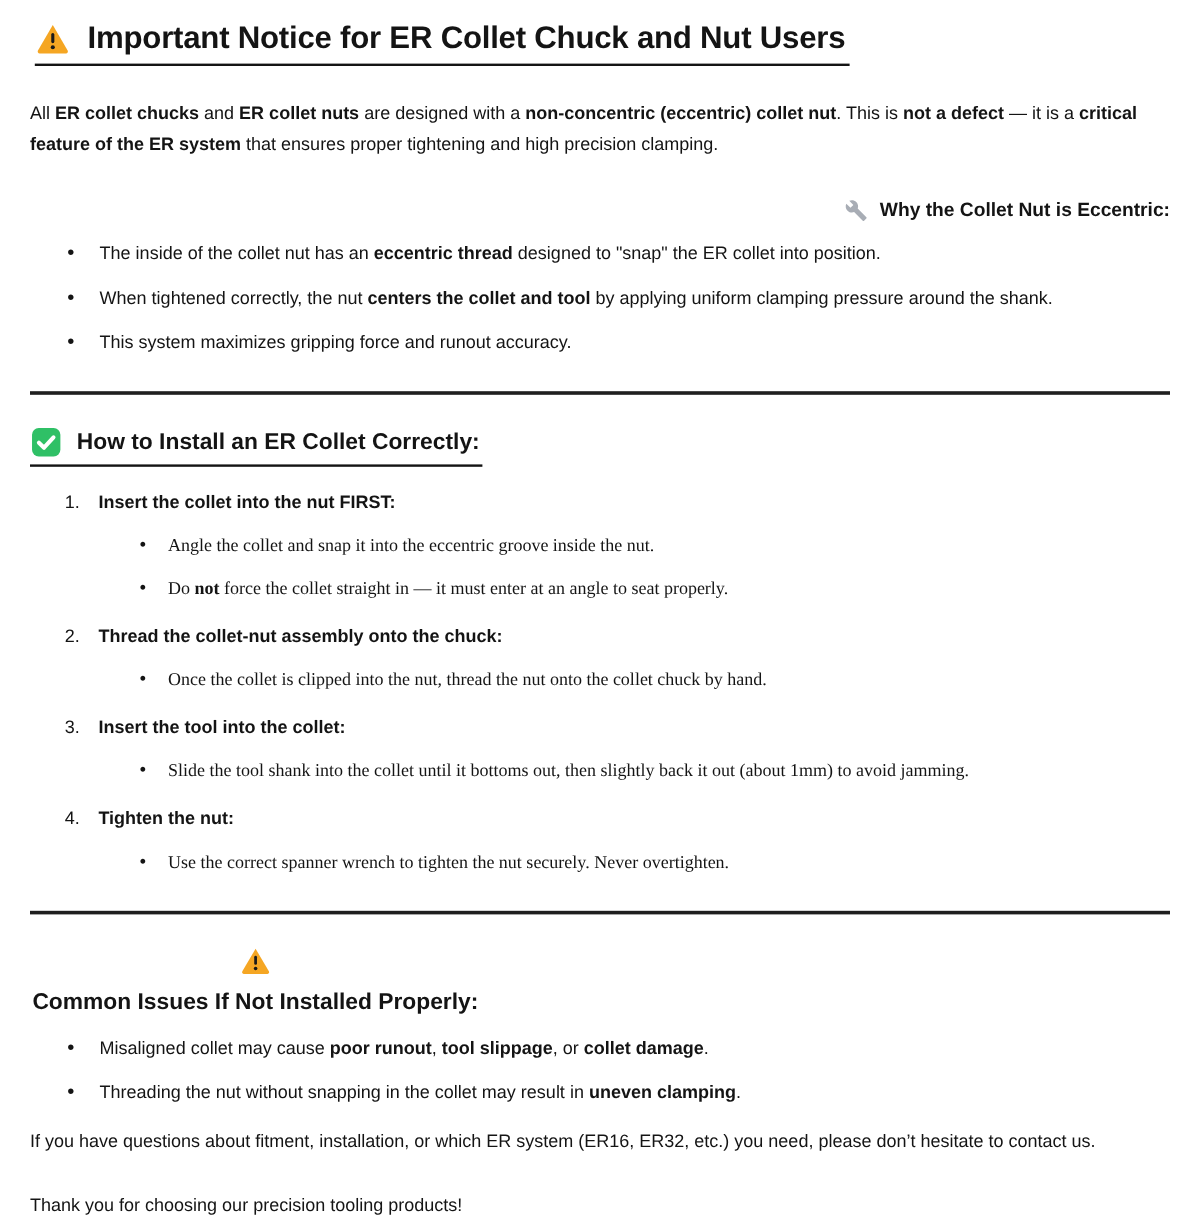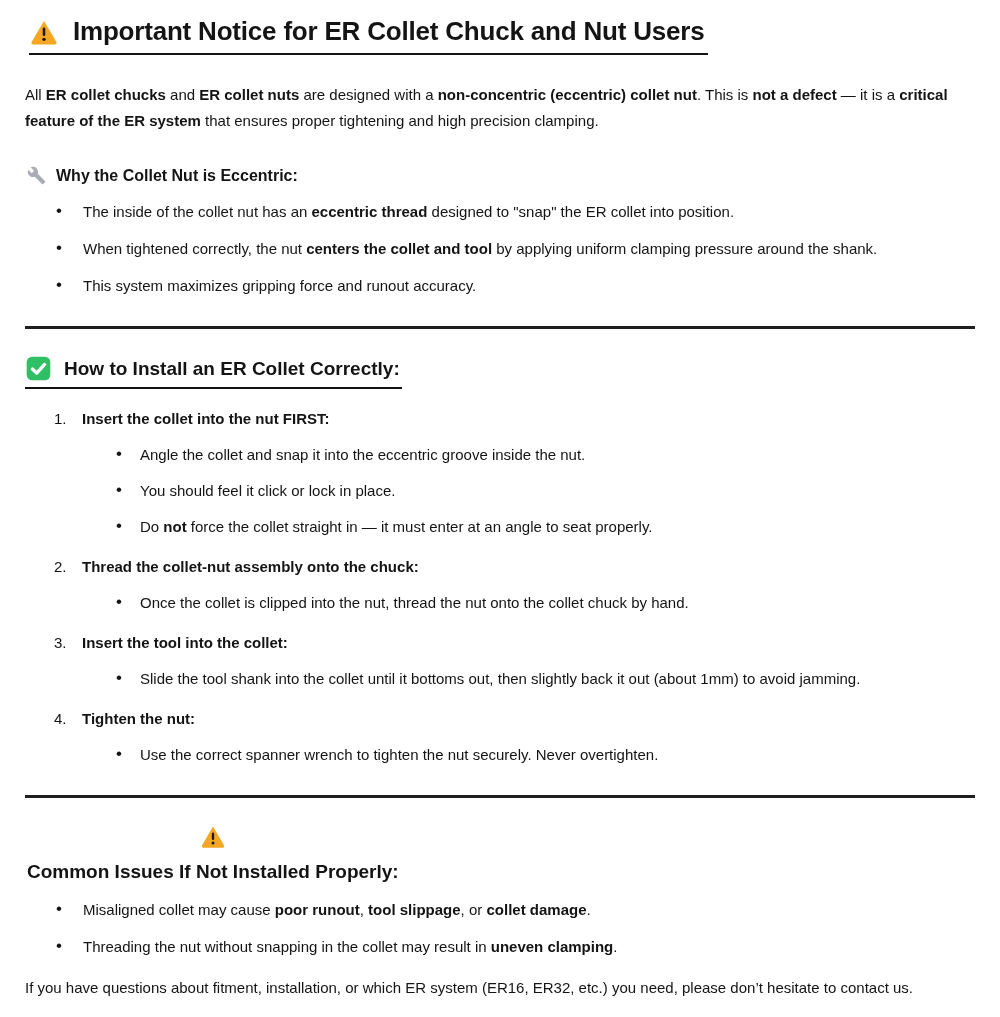--- a/index.html
+++ b/index.html
@@ -37,20 +37,21 @@
   }
 
   
   .h-small {
     display: flex;
     align-items: center;
     gap: 10px;
     margin: 32px 0 0 2px;
     font-size: 16px;
     font-weight: bold;
+    justify-content: flex-end;
   }
   .h-large {
     display: flex;
     align-items: center;
     gap: 12px;
     width: fit-content;
     margin: 26px 0 0 0;
     padding: 0 2px 5px 0;
     border-bottom: 2px solid #141414;
     font-size: 19px;
@@ -118,20 +119,21 @@
   
   ul.b2 {
     list-style: none;
     margin: 14px 0 0 0;
     padding: 0 0 0 58px;
   }
   ul.b2 > li {
     position: relative;
     margin: 16px 0;
     line-height: 20px;
+    font-family: Liberation Serif, serif;
   }
   ul.b2 > li::before {
     content: "\2022";
     position: absolute;
     left: -24px;
     top: -1px;
     font-size: 17px;
   }
 
   .closing { margin: 14px 0 0 0; line-height: 27px; max-width: 960px; }
@@ -179,21 +181,20 @@
     </svg>
   </span>
   <span>How to Install an ER Collet Correctly:</span>
 </h2>
 
 <ol class="steps">
   <li>
     <span class="step-title">Insert the collet into the nut FIRST:</span>
     <ul class="b2">
       <li><span>Angle the collet and snap it into the eccentric groove inside the nut.</span></li>
-      <li><span>You should feel it click or lock in place.</span></li>
       <li><span>Do </span><b>not</b><span> force the collet straight in — it must enter at an angle to seat properly.</span></li>
     </ul>
   </li>
   <li>
     <span class="step-title">Thread the collet-nut assembly onto the chuck:</span>
     <ul class="b2">
       <li><span>Once the collet is clipped into the nut, thread the nut onto the collet chuck by hand.</span></li>
     </ul>
   </li>
   <li>

